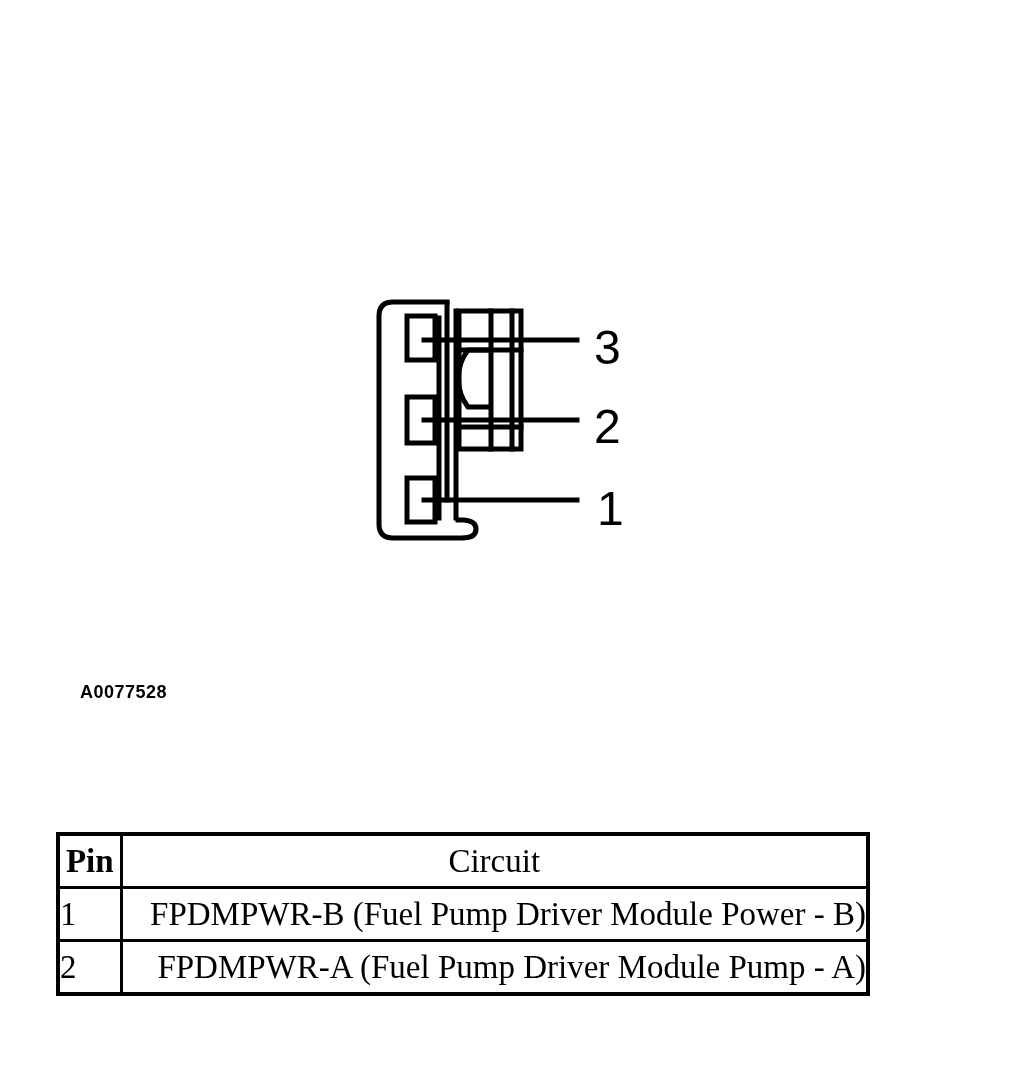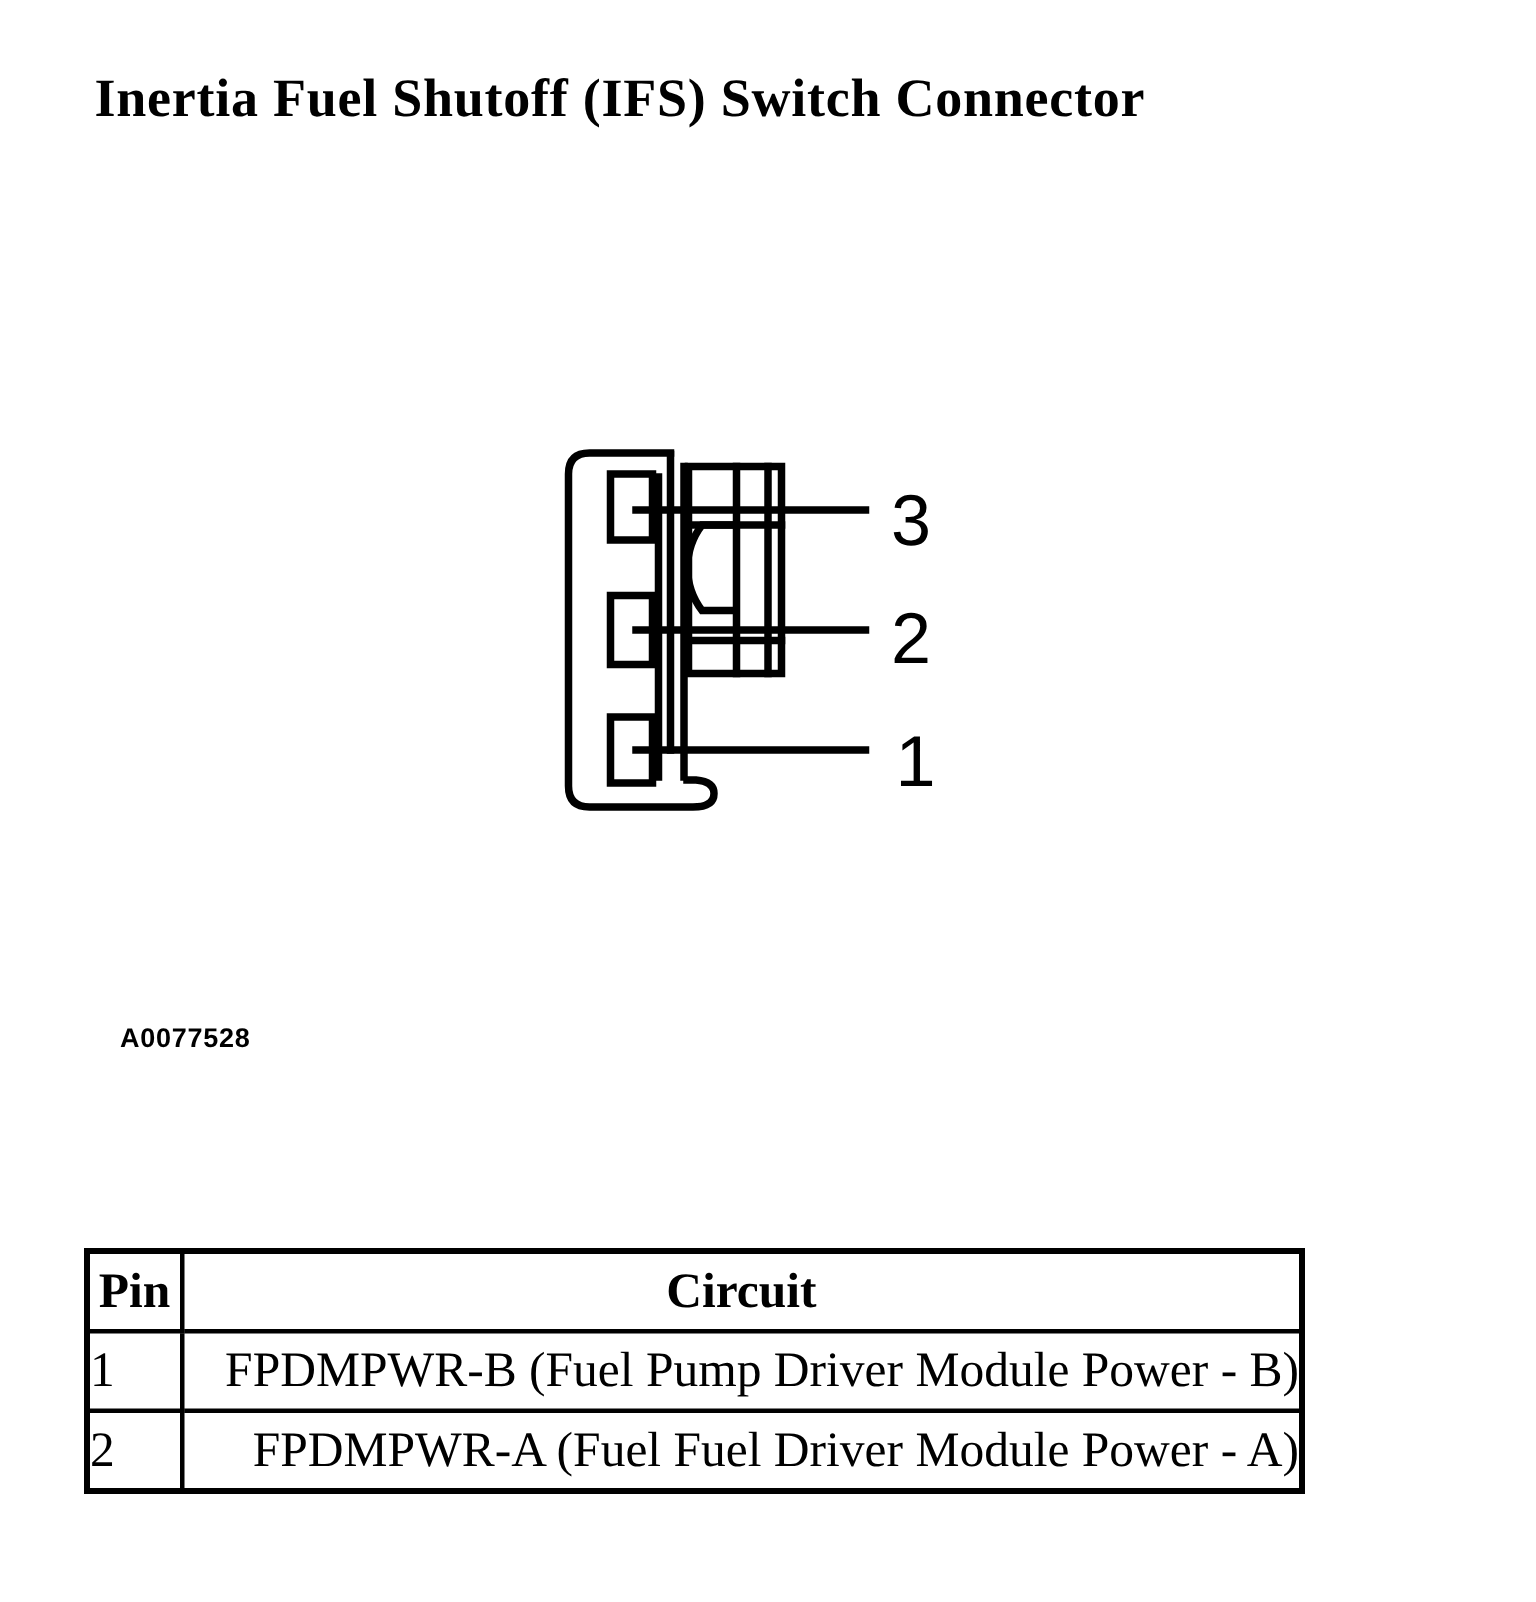--- a/index.html
+++ b/index.html
@@ -75,39 +75,38 @@
     white-space: nowrap;
   }
   table.pinout { border: 4px solid #000000; }
   col.pin-col { width: 63px; }
   th.pin-h {
     text-align: center;
     font-weight: bold;
   }
   th.circuit-h {
     text-align: center;
-    font-weight: bold;
+    font-weight: normal;
   }
   td.pin-c {
     text-align: left;
     padding-left: 9px;
     font-weight: normal;
   }
   td.circuit-c {
     text-align: right;
     padding-left: 8px;
     font-weight: normal;
   }
 </style>
 </head>
 <body>
 
 <div class="page">
 
-  <h1 class="title">Inertia Fuel Shutoff (IFS) Switch Connector</h1>
 
   <svg class="diagram-svg" viewBox="370 294 212 250" xmlns="http://www.w3.org/2000/svg">
     <g stroke="#000000" stroke-width="5" fill="none" stroke-linecap="square">
 
       <path d="M 458,520 L 464,520 Q 476,521 476,529 Q 476,538 462,538 L 393,538 Q 379,538 379,524 L 379,316 Q 379,302 393,302 L 447,302"></path>
 
       <path d="M 439,318 L 439,518"></path>
       <path d="M 447,303 L 447,500"></path>
       <path d="M 456,311 L 456,518"></path>
 
@@ -146,18 +145,18 @@
         <th class="circuit-h">Circuit</th>
       </tr>
     </thead>
     <tbody>
       <tr>
         <td class="pin-c">1</td>
         <td class="circuit-c">FPDMPWR-B (Fuel Pump Driver Module Power - B)</td>
       </tr>
       <tr>
         <td class="pin-c">2</td>
-        <td class="circuit-c">FPDMPWR-A (Fuel Fuel Driver Module Power - A)</td>
+        <td class="circuit-c">FPDMPWR-A (Fuel Pump Driver Module Pump - A)</td>
       </tr>
     </tbody>
   </table>
 
 </div>
 
 </body></html>

